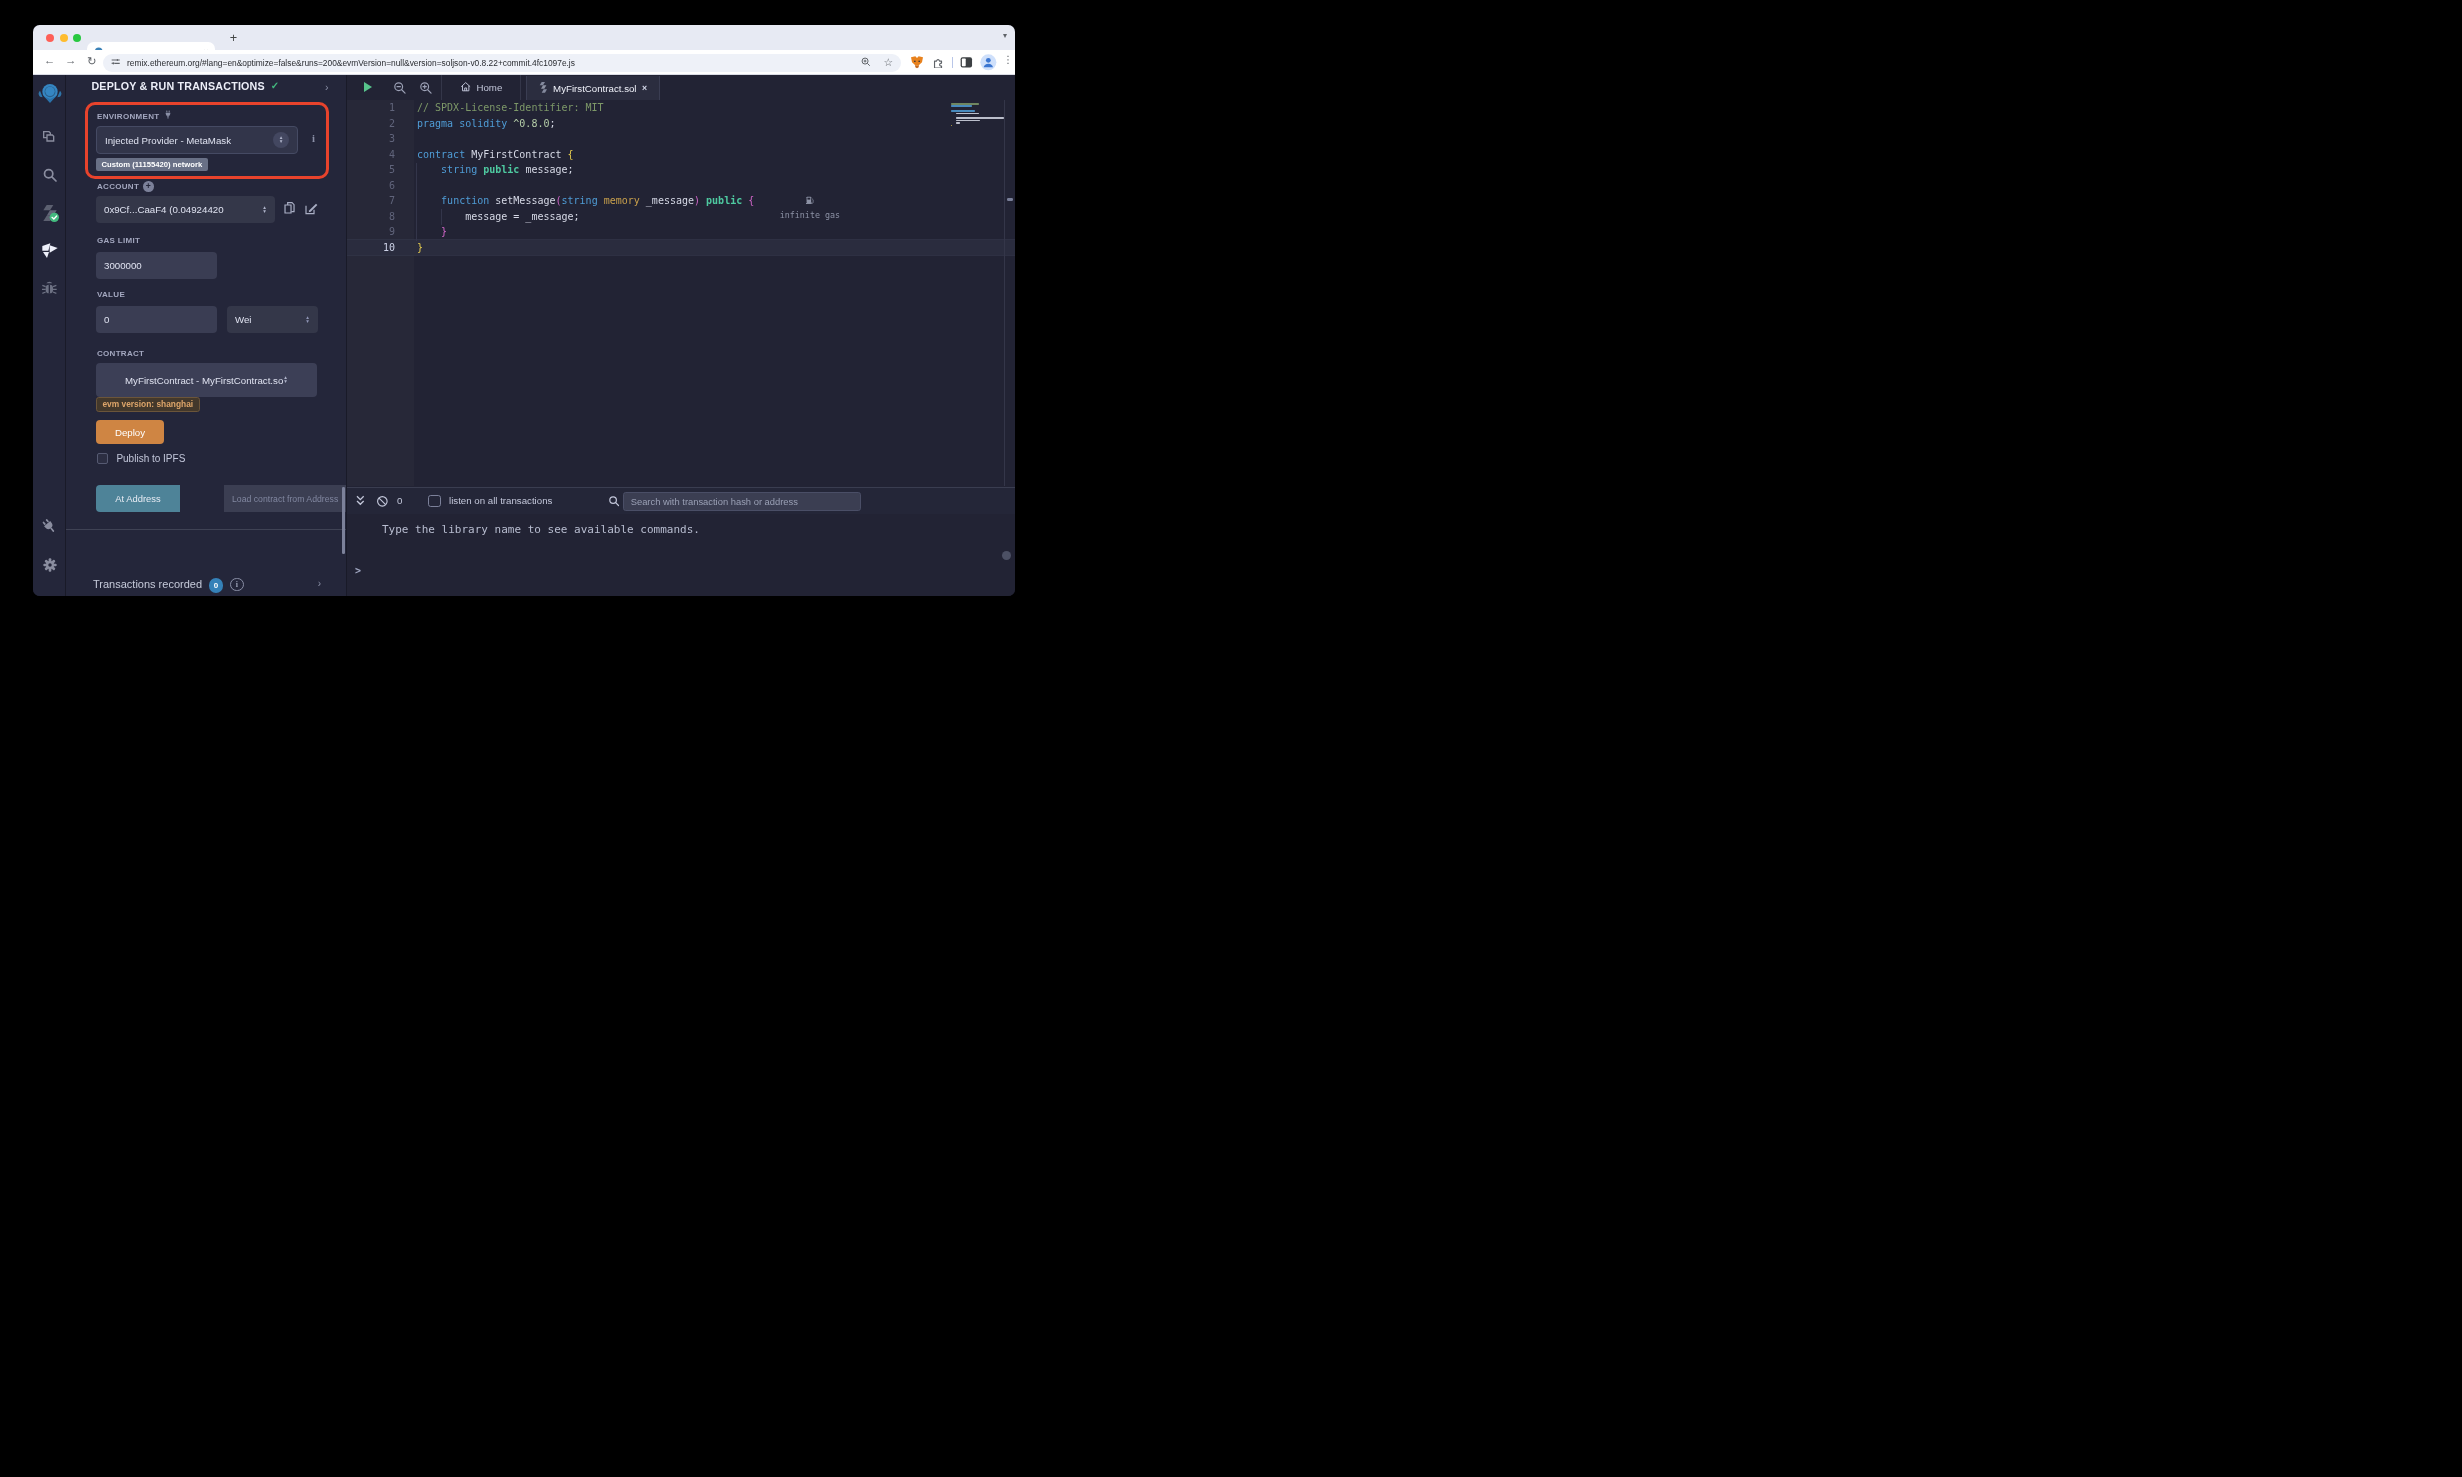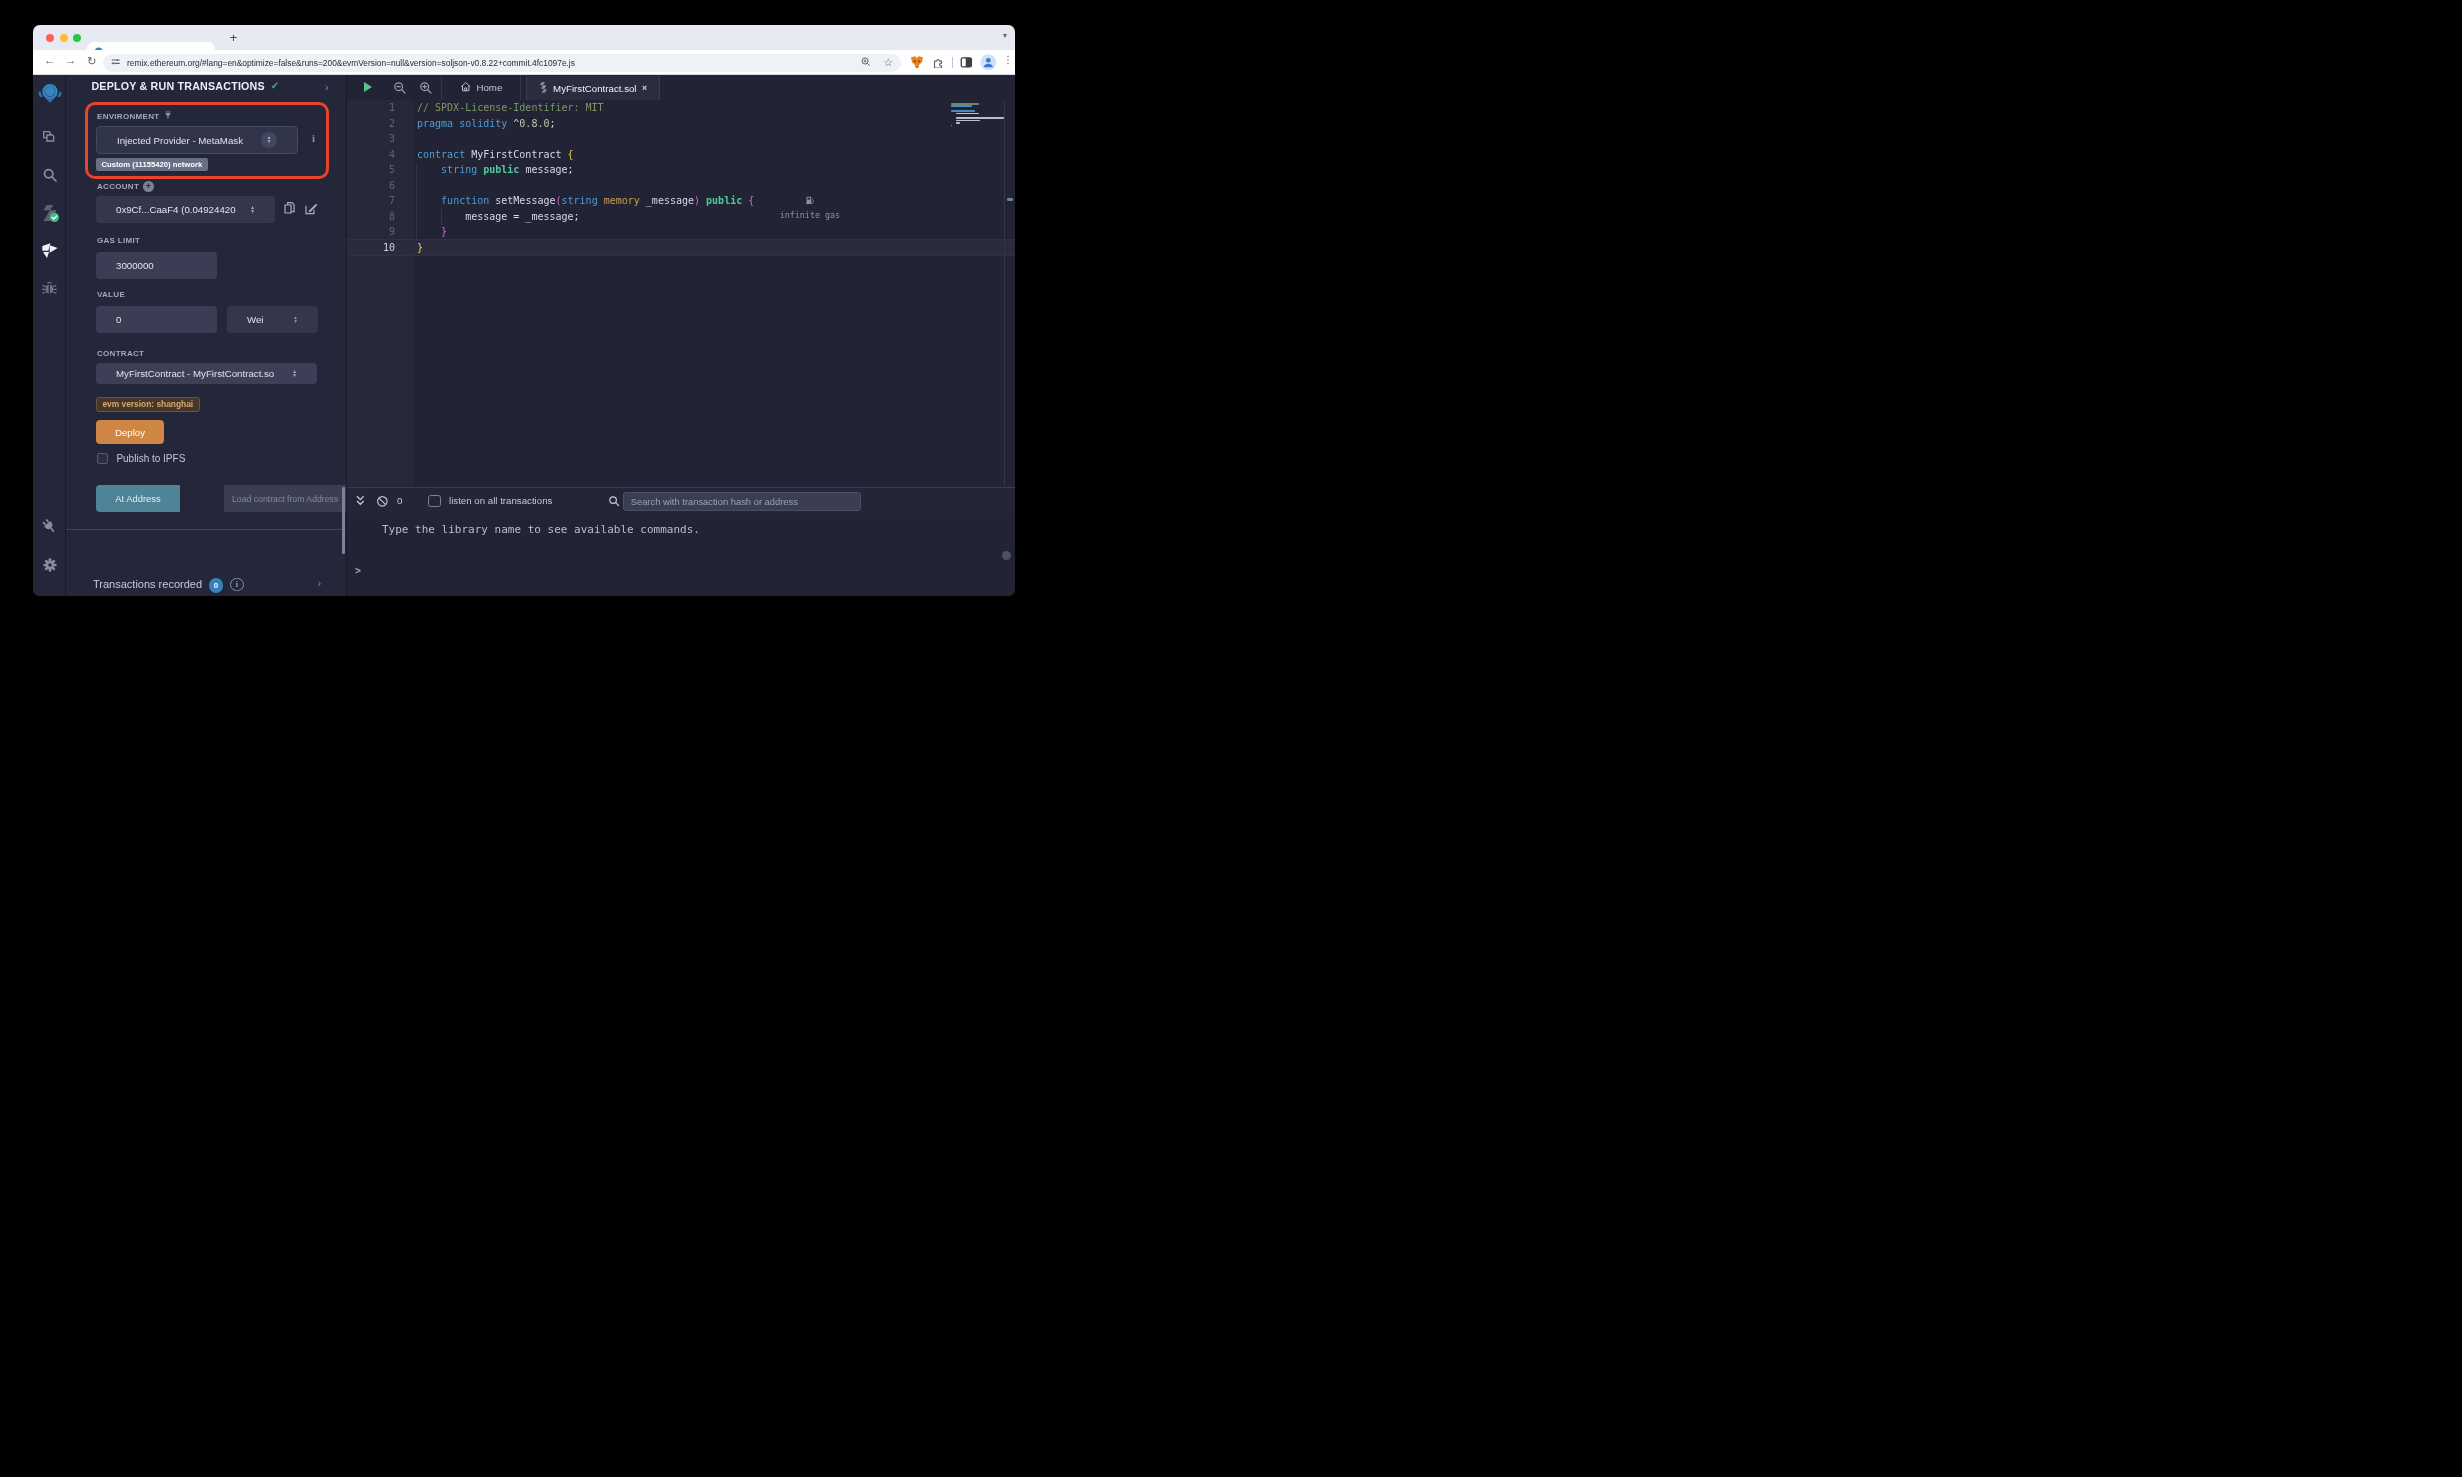--- a/index.html
+++ b/index.html
@@ -23,36 +23,36 @@
 
   
   #app { position:absolute; left:0; top:50px; width:982px; height:521px; display:flex; }
   #rail { width:33px; background:#24263a; position:relative; border-right:0.7px solid #191a28; flex:none; }
   .railic { position:absolute; left:0; width:33px; text-align:center; }
   #panel { width:280px; background:#24263a; position:relative; flex:none; font-size:9.4px; }
   #editor { flex:1; background:#222334; position:relative; border-left:0.7px solid #191a28; }
 
   
   .plabel { position:absolute; font-size:8px; font-weight:700; color:#a3a7bf; letter-spacing:0.3px; display:flex; align-items:center; gap:4px; }
-  .pfield { position:absolute; background:#3a3d53; border-radius:4px; color:#dfe2f0; font-size:9.7px; display:flex; align-items:center; padding:0 20px; }
+  .pfield { position:absolute; background:#3a3d53; border-radius:4px; color:#dfe2f0; font-size:9.7px; display:flex; align-items:center; padding:0 8px; }
   #panel-title { position:absolute; left:25.4px; top:4.7px; font-size:10.7px; font-weight:700; color:#eceef8; letter-spacing:0.2px; display:flex; gap:6px; align-items:center; }
   #panel-title .chk { color:#43ba7f; font-size:10px; }
   #panel-chevron { position:absolute; right:17.4px; top:6px; color:#8a8fa6; font-size:10.7px; }
   #annot-rect { position:absolute; left:19.4px; top:27px; width:244px; height:77px; border:3.3px solid #e8432c; border-radius:10px; pointer-events:none; z-index:5; }
   #env-select { left:30px; top:51px; width:202px; height:28px; background:#32354a; border:0.7px solid #454a63; justify-content:space-between; }
   .stepper { display:inline-flex; flex-direction:column; line-height:4px; font-size:4.7px; color:#aeb3c9; }
   #env-select .circ { width:16px; height:16px; border-radius:50%; background:#434760; display:flex; align-items:center; justify-content:center; }
   #env-info { position:absolute; left:246px; top:57px; color:#8a8fa6; font-weight:700; font-size:10.7px; font-family:"Liberation Serif",serif; }
   #net-badge { position:absolute; left:30px; top:83px; background:#697086; color:#fff; font-size:7.7px; font-weight:700; padding:2px 5.4px; border-radius:2px; }
   #acct-select { left:30px; top:121px; width:179px; height:27px; justify-content:space-between; background:#343749; }
   #gas-input, #val-input { left:30px; width:121px; height:27px; }
   #gas-input { top:177px; } #val-input { top:231px; }
   .pfield input { background:transparent; border:0; outline:0; color:#dfe2f0; font-size:9.7px; width:100%; font-family:inherit; }
   #wei-select { left:161px; top:231px; width:91px; height:27px; background:#343749; justify-content:space-between; }
-  #contract-select { left:30px; top:288px; width:221px; height:21px; background:#3c3f56; justify-content:space-between; }
+  #contract-select { left:30px; top:288px; width:221px; height:34px; background:#3c3f56; justify-content:center; }
   #evm-badge { position:absolute; left:30px; top:322px; color:#dda56a; background:#43382b; border:0.7px solid #6b553a; font-size:8.4px; font-weight:700; padding:1.3px 5.4px; border-radius:2.7px; }
   #deploy-btn { position:absolute; left:30px; top:345px; width:68px; height:24px; background:#cf8543; color:#fff; font-size:9.7px; border:0; border-radius:4px; font-family:inherit; }
   #publish-row { position:absolute; left:31px; top:378px; display:flex; align-items:center; gap:8px; color:#c3c7da; font-size:10px; }
   #publish-cb { width:11.4px; height:11.4px; border:1px solid #565a72; border-radius:2px; background:#2c2e42; }
   #ataddr-btn { position:absolute; left:30px; top:410px; width:84px; height:27px; background:#4e8398; color:#e8ecf4; border:0; border-radius:4px 0 0 4px; font-size:9.4px; font-family:inherit; }
   #ataddr-input { position:absolute; left:114px; top:410px; width:141px; height:27px; background:#3b3e52; border:0; border-radius:0 4px 4px 0; padding:0 8px; color:#c9cde0; font-size:8.7px; outline:none; font-family:inherit;margin-left:44px; }
   #ataddr-input::placeholder { color:#8187a0; }
   #panel-divider { position:absolute; left:0; top:454px; width:100%; height:0.7px; background:#3f4254; }
   #tx-row { position:absolute; left:27px; top:467px; width:228px; display:flex; align-items:flex-start; gap:6.7px; color:#c6cada; font-size:11px;margin-top:36px; }
   #tx-count { width:14.7px; height:14.7px; border-radius:50%; background:#3581b8; color:#fff; font-size:8px; font-weight:700; display:flex; align-items:center; justify-content:center; }

